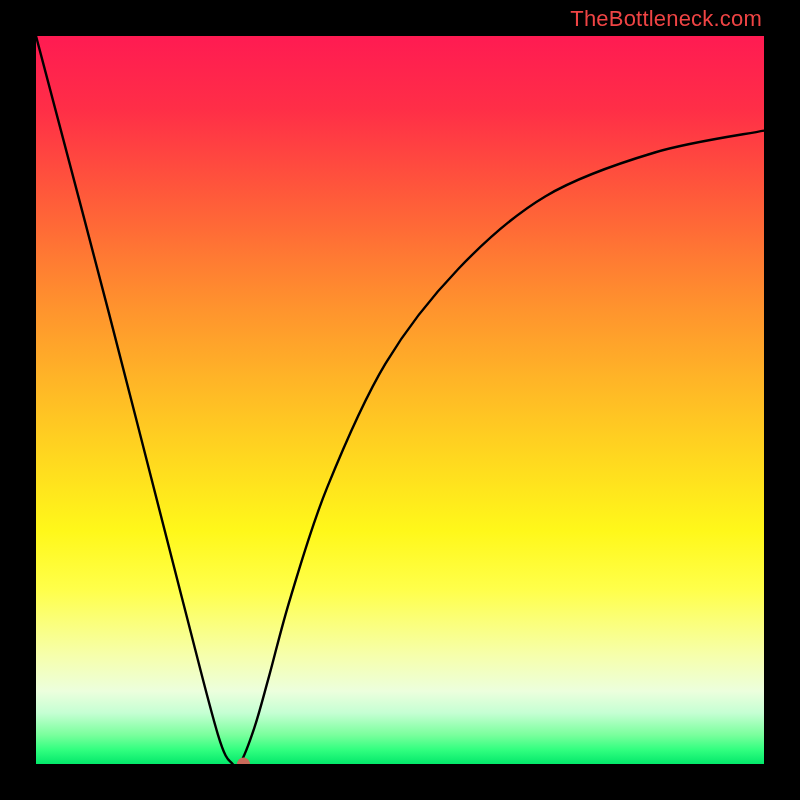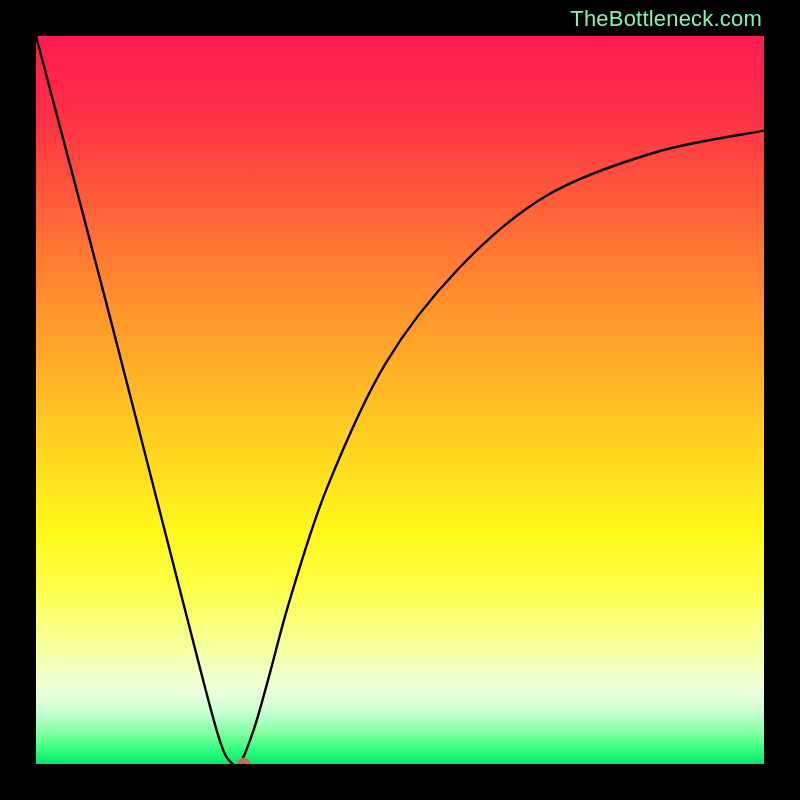--- a/index.html
+++ b/index.html
@@ -45,21 +45,21 @@
     );
   }
   .curve {
     position: absolute;
     inset: 0;
   }
   .watermark {
     position: absolute;
     top: 6px;
     right: 38px;
-    color: #86efac;
+    color: #ef4444;
     font-size: 22px;
     letter-spacing: 0.2px;
     font-weight: 400;
   }
 </style>
 </head>
 <body>
 
 <div class="frame">
 

